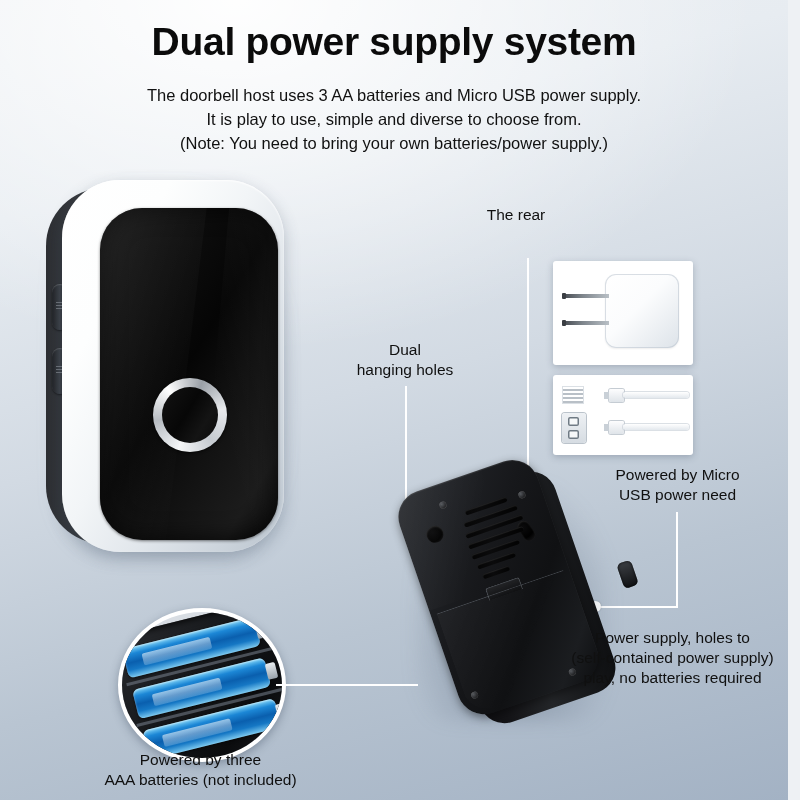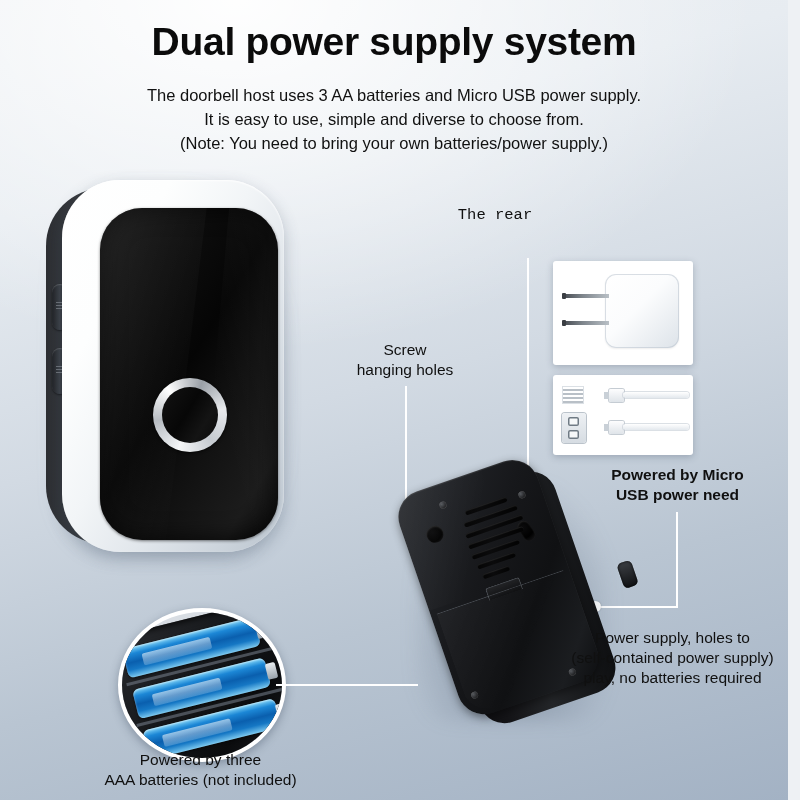--- a/index.html
+++ b/index.html
@@ -251,21 +251,21 @@
 </style>
 </head>
 <body>
 
 <div id="stage">
 
   <div class="title">Dual power supply system</div>
 
   <div class="subtitle">
     <div>The doorbell host uses 3 AA batteries and Micro USB power supply.</div>
-    <div>It is easy to use, simple and diverse to choose from.</div>
+    <div>It is play to use, simple and diverse to choose from.</div>
     <div>(Note: You need to bring your own batteries/power supply.)</div>
   </div>
 
   <div id="front-unit">
     <div class="fu-shadow"></div>
     <div class="fu-edge">
       <div class="fu-btn" style="top:96px">
           <i></i>
         </div>
       <div class="fu-btn" style="top:160px">
@@ -274,28 +274,28 @@
     </div>
     <div class="fu-body">
       <div class="fu-face">
         <div class="fu-gloss"></div>
         <div class="fu-gloss2"></div>
         <div class="fu-ring"></div>
       </div>
     </div>
   </div>
 
-  <div class="callout" style="left:380px;top:205px;width:230px;font-family:Liberation Mono, monospace;">
+  <div class="callout" style="left:401px;top:205px;width:230px;">
     <div>The rear</div>
   </div>
   <div class="lead v" style="left:527px;top:258px;height:254px;"></div>
   <div class="dot" style="left:516px;top:505px;"></div>
 
   <div class="callout" style="left:295px;top:340px;width:220px;">
-    <div>Screw</div>
+    <div>Dual</div>
     <div>hanging holes</div>
   </div>
   <div class="lead v" style="left:405px;top:386px;height:124px;"></div>
   <div class="lead h" style="left:405px;top:508px;width:63px;"></div>
   <div class="teal" style="left:458px;top:507px;width:22px;"></div>
   <div class="dot" style="left:472px;top:504px;"></div>
 
   <div class="card" id="card-adapter">
     <div class="adp-body"></div>
     <div class="prong" style="top:33px"></div>
@@ -307,21 +307,21 @@
     <div class="socket">
       <i style="top:4px"></i>
         <i style="top:17px"></i>
     </div>
     <div class="plugA" style="left:56px;top:14px;"></div>
     <div class="cable" style="left:70px;top:17px;width:66px;"></div>
     <div class="plugA" style="left:56px;top:46px;"></div>
     <div class="cable" style="left:70px;top:49px;width:66px;"></div>
   </div>
 
-  <div class="callout" style="left:560px;top:465px;width:235px;font-weight:bold;">
+  <div class="callout" style="left:560px;top:465px;width:235px;">
     <div>Powered by Micro</div>
     <div>USB power need</div>
   </div>
   <div class="lead v" style="left:676px;top:512px;height:96px;"></div>
   <div class="lead h" style="left:596px;top:606px;width:82px;"></div>
   <div class="dot" style="left:590px;top:601px;"></div>
 
   <div id="rear-unit">
     <div class="ru-shadow"></div>
     <div class="ru-rot">

